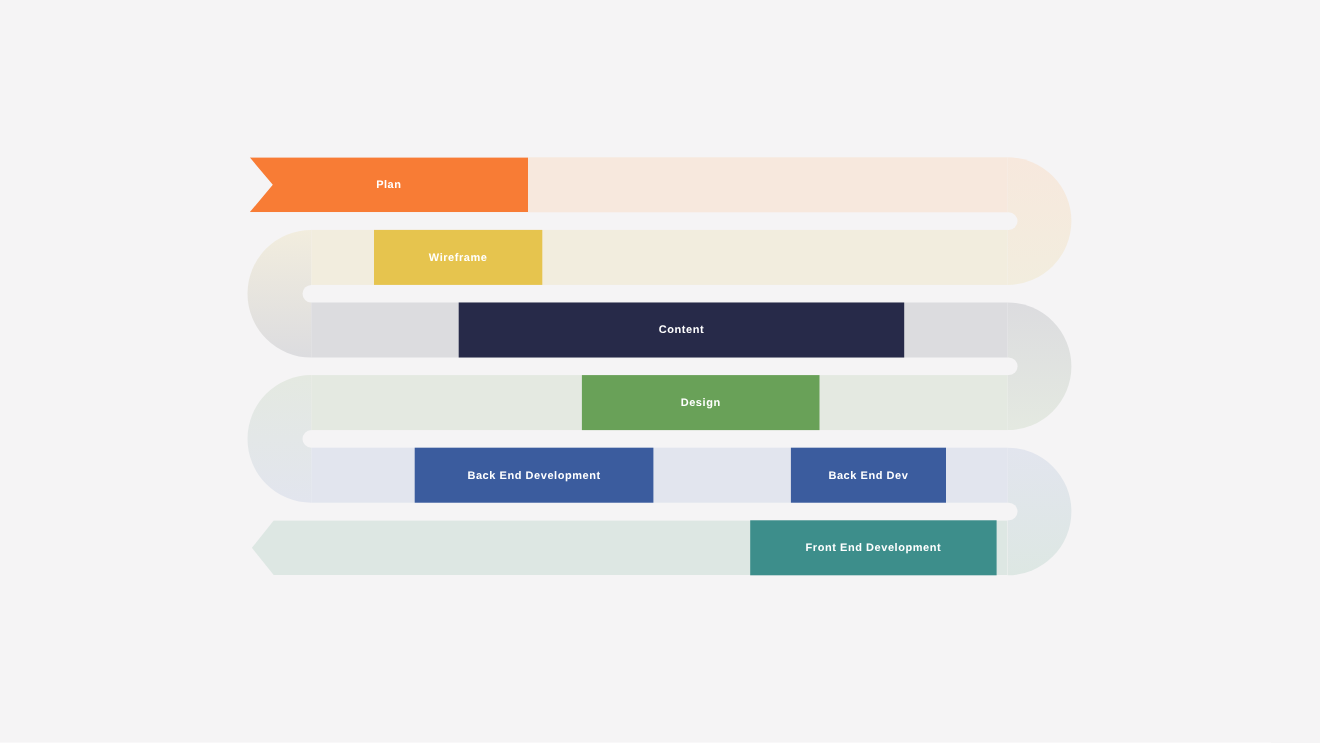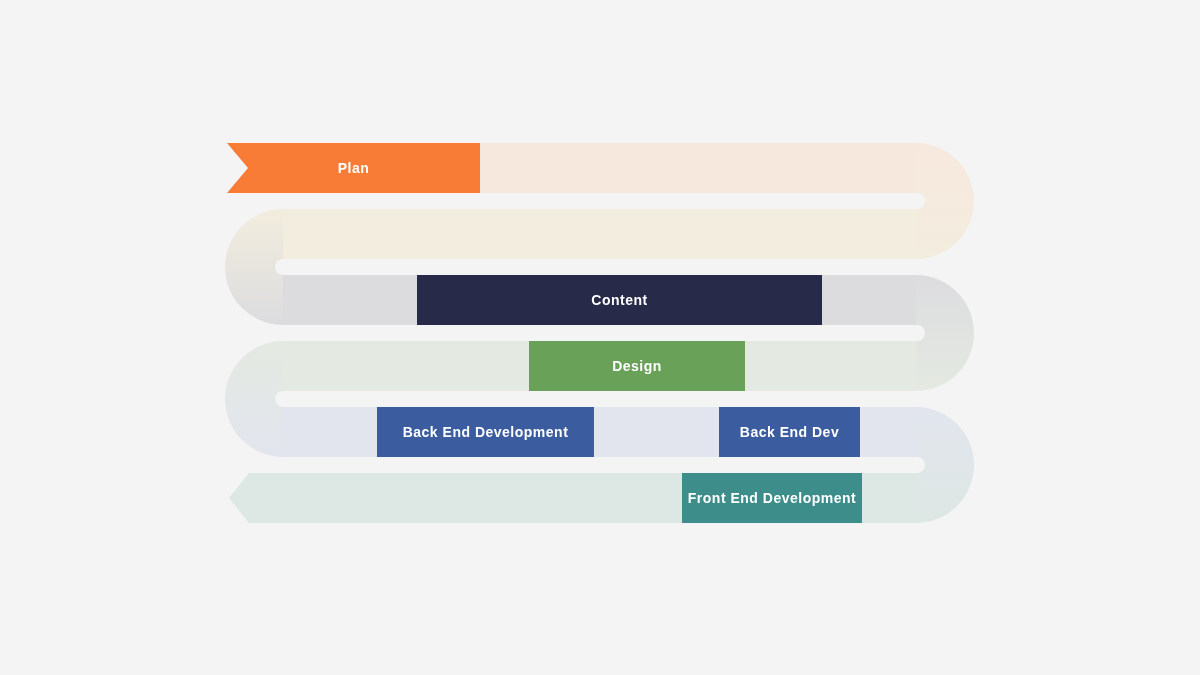--- a/index.html
+++ b/index.html
@@ -48,21 +48,21 @@
     height: 50px;
     display: flex;
     align-items: center;
     justify-content: center;
   }
   .stage-flag-start {
     clip-path: polygon(0 0, 100% 0, 100% 100%, 0 100%, 21px 50%);
   }
   .stage-label {
     color: #ffffff;
-    font-size: 14px;
+    font-size: 10px;
     font-weight: 600;
     letter-spacing: 0.5px;
     white-space: nowrap;
   }
 </style>
 </head>
 <body>
 
 <div class="canvas" style="background: rgb(245, 244, 245);">
 
@@ -82,34 +82,37 @@
   <div class="trail" style="left: 283px; top: 209px; width: 633px; background: rgb(242, 237, 222);"></div>
   <div class="trail" style="left: 283px; top: 275px; width: 633px; background: rgb(220, 220, 223);"></div>
   <div class="trail" style="left: 283px; top: 341px; width: 633px; background: rgb(228, 233, 225);"></div>
   <div class="trail" style="left: 283px; top: 407px; width: 633px; background: rgb(226, 229, 238);"></div>
   <div class="trail trail-arrow-end" style="left: 229px; top: 473px; width: 687px; background: rgb(221, 231, 227);"></div>
 
   <div class="stage stage-flag-start" style="left: 227px; top: 143px; width: 253px; background: rgb(248, 124, 53);">
     <span class="stage-label">Plan</span>
   </div>
 
+  <div class="stage" style="left: 340px; top: 209px; width: 153px; background: rgb(230, 196, 78);">
+    <span class="stage-label">Wireframe</span>
+  </div>
 
   <div class="stage" style="left: 529px; top: 341px; width: 216px; background: rgb(105, 161, 88);">
     <span class="stage-label">Design</span>
   </div>
 
   <div class="stage" style="left: 417px; top: 275px; width: 405px; background: rgb(39, 42, 73);">
     <span class="stage-label">Content</span>
   </div>
 
   <div class="stage" style="left: 377px; top: 407px; width: 217px; background: rgb(59, 92, 158);">
     <span class="stage-label">Back End Development</span>
   </div>
 
   <div class="stage" style="left: 719px; top: 407px; width: 141px; background: rgb(59, 92, 158);">
     <span class="stage-label">Back End Dev</span>
   </div>
 
-  <div class="stage" style="left: 682px; top: 473px; width: 180px; background: rgb(61, 142, 139);">
+  <div class="stage" style="left: 682px; top: 473px; width: 224px; background: rgb(61, 142, 139);">
     <span class="stage-label">Front End Development</span>
   </div>
 
 </div>
 
 </body></html>

